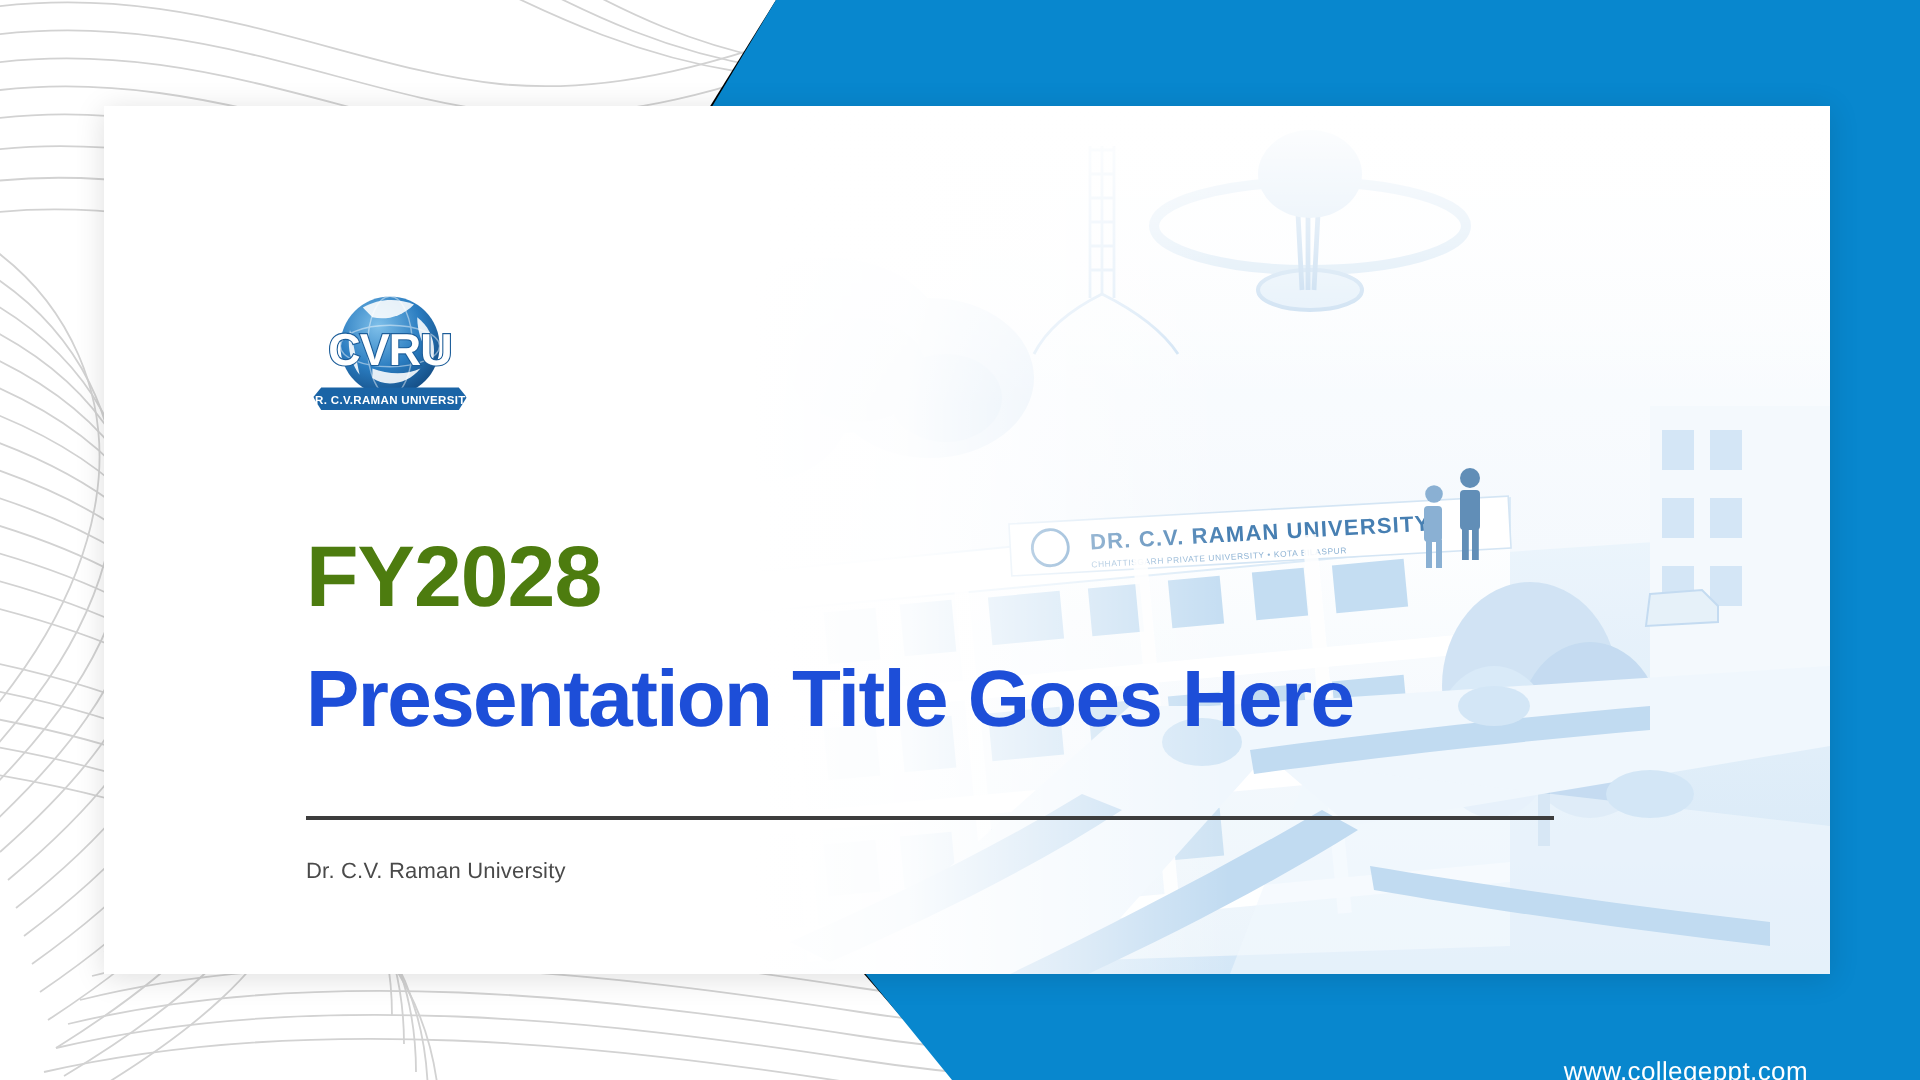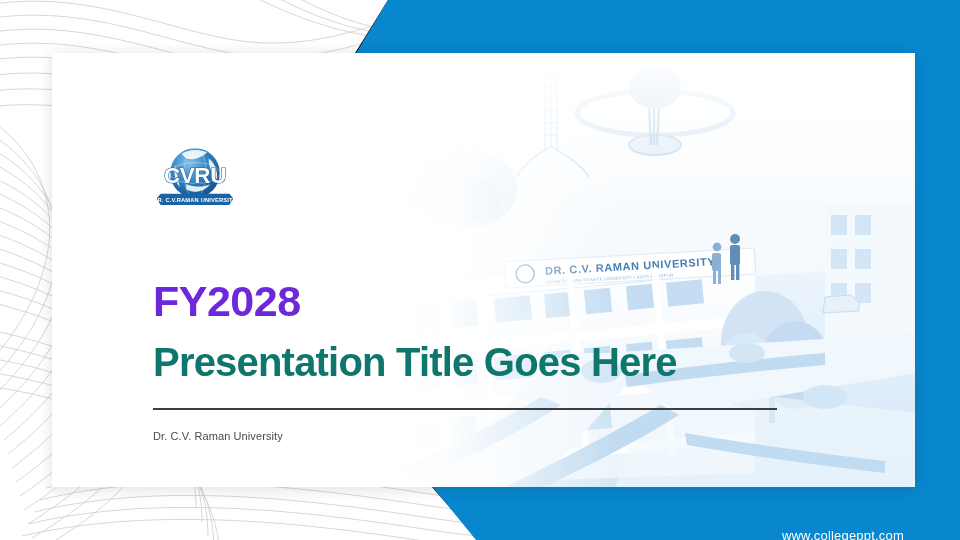--- a/index.html
+++ b/index.html
@@ -39,25 +39,25 @@
     background:linear-gradient(to bottom,#ffffff 0%,rgba(255,255,255,.55) 55%,rgba(255,255,255,0) 100%);
     pointer-events:none;
   }
 
   
   .logo{position:absolute;left:99px;top:88px;width:88px;height:72px;}
 
   
   .text-block{position:absolute;left:101px;top:215px;width:700px;}
   .fy{
-    font-size:43px;font-weight:bold;color:#6d28d9;letter-spacing:-.5px;
-    line-height:1;margin:12px 0 18px 0;
+    font-size:43px;font-weight:bold;color:#4d7c0f;letter-spacing:-.5px;
+    line-height:1;margin:0 0 18px 0;
   }
   .main-title{
-    font-size:40px;font-weight:bold;color:#0f766e;letter-spacing:-.8px;
+    font-size:40px;font-weight:bold;color:#1d4ed8;letter-spacing:-.8px;
     line-height:1.05;margin:0;white-space:nowrap;
   }
   .divider{
     position:absolute;left:101px;top:355px;width:624px;height:2px;
     background:#3d3d3d;
   }
   .subtitle{
     position:absolute;left:101px;top:377px;
     font-size:11px;color:#4a4a4a;letter-spacing:.1px;
   }

